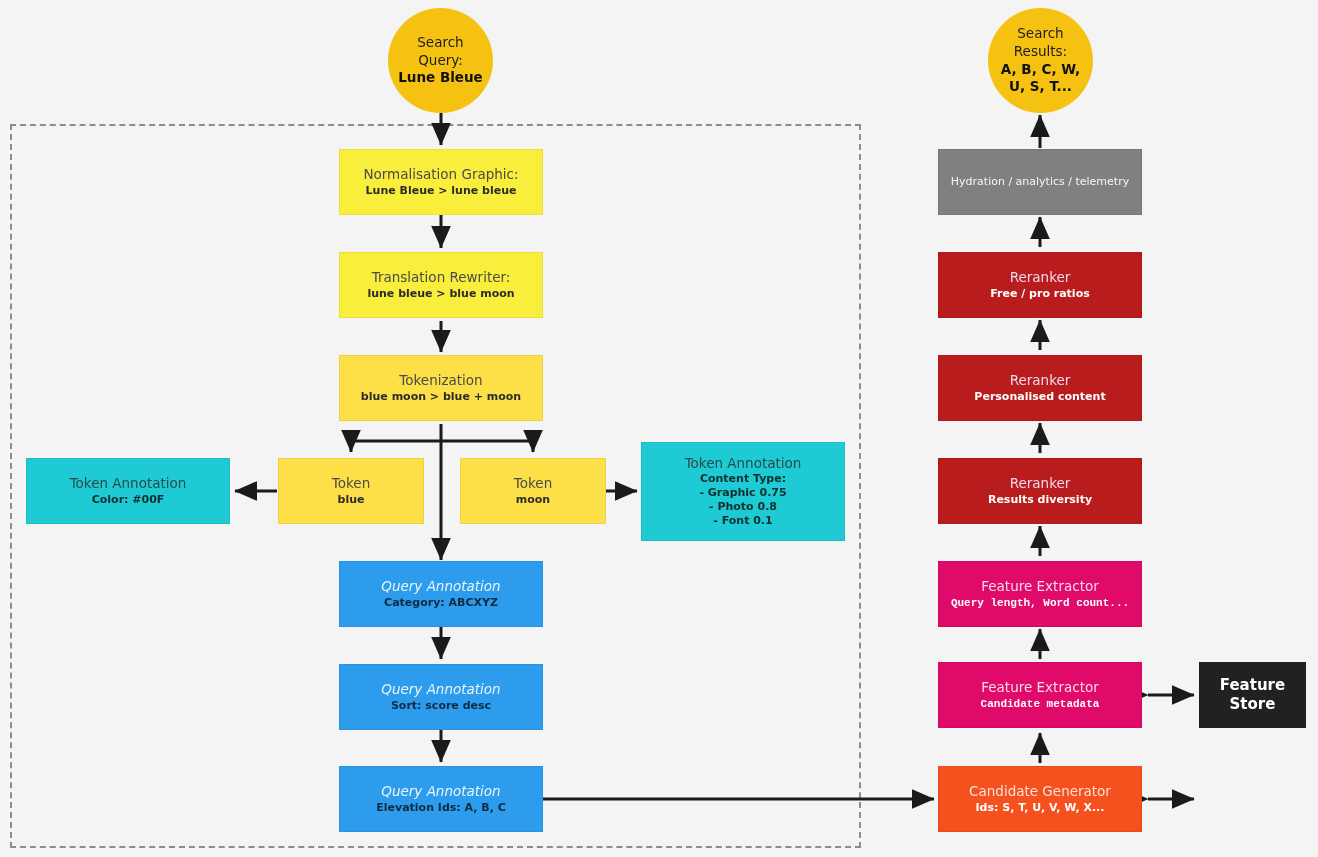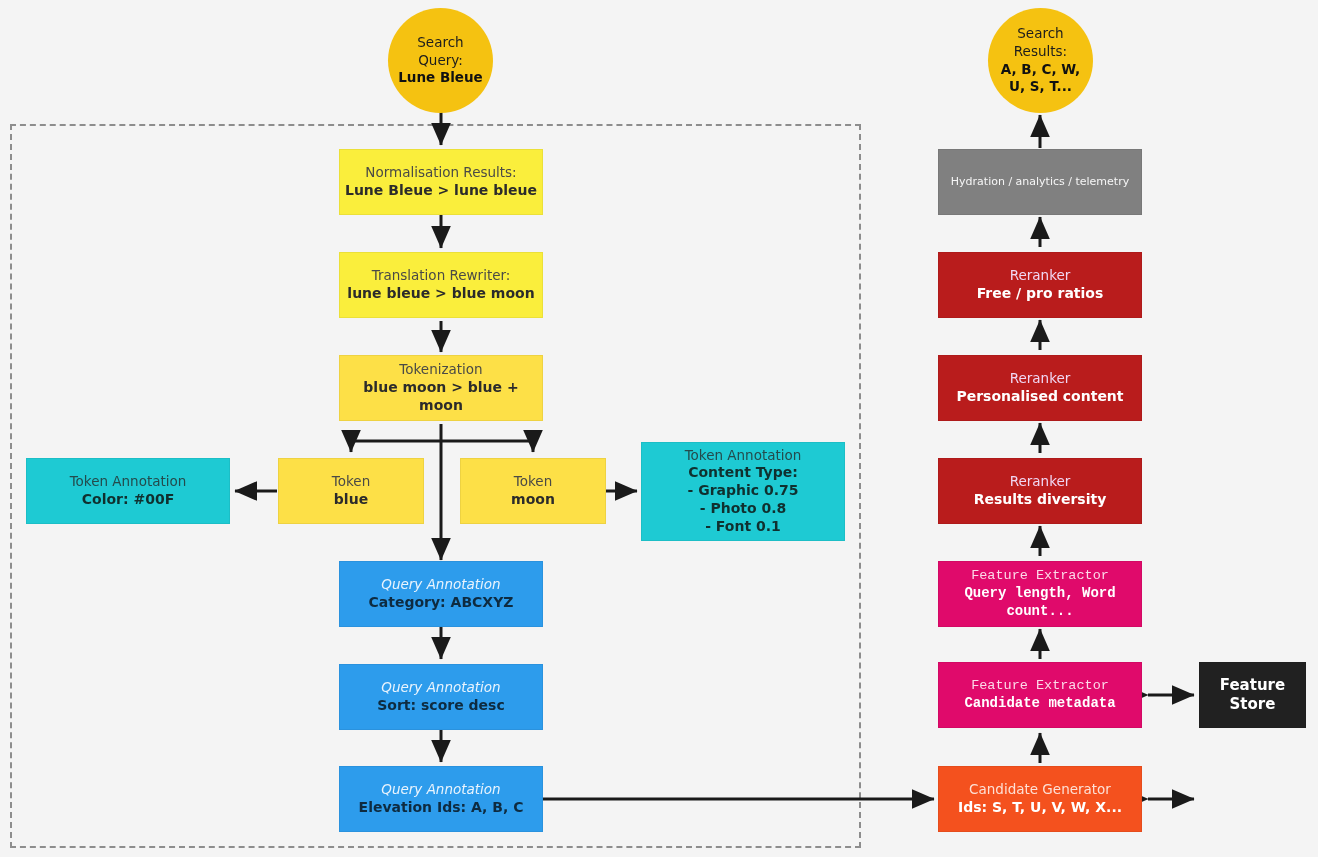--- a/index.html
+++ b/index.html
@@ -16,21 +16,21 @@
   .node{
     position:absolute;
     box-sizing:border-box;
     display:flex;flex-direction:column;
     align-items:center;justify-content:center;
     text-align:center;
     line-height:1.28;
     border:1px solid rgba(0,0,0,0.06);
   }
   .node .t1{font-size:13.5px;font-weight:400;}
-  .node .t2{font-size:14px;font-weight:700;}
+  .node .t2{font-size:11px;font-weight:700;}
 
   .circle{
     position:absolute;
     border-radius:50%;
     display:flex;flex-direction:column;
     align-items:center;justify-content:center;
     text-align:center;
     line-height:1.3;
     box-sizing:border-box;
   }
@@ -51,21 +51,21 @@
   .c-lime .t1{color:#4a4a46;}
   .c-cyan{background:#1ecad3;color:#10302f;}
   .c-cyan .t1{color:#244b4c;}
   .c-blue{background:#2d9cec;color:#fff;}
   .c-blue .t1{color:#eaf4fd;font-style:italic;}
   .c-blue .t2{color:#0e2b40;}
   .c-purple{background:#b91c1c;color:#fff;}
   .c-purple .t1{color:#f0d7f3;}
   .c-purple .t2{color:#ffffff;}
   .c-pink{background:#e00a6b;color:#fff;}
-  .c-pink .t1{color:#fcd9e8;font-family:Liberation Mono, monospace;}
+  .c-pink .t1{color:#fcd9e8;}
   .c-pink .t2{color:#ffffff;font-family:Liberation Mono, monospace;}
   .c-orange{background:#f4511e;color:#fff;}
   .c-orange .t1{color:#fde0d6;}
   .c-orange .t2{color:#ffffff;}
   .c-gray{background:#808080;color:#fff;}
   .c-gray .t1{color:#f6f6f6;font-size:11px;}
   .c-dark{background:#212121;color:#fff;}
   .c-dark .t2{color:#ffffff;font-size:15px;}
   .c-gold{background:#f5c211;}
 </style>
@@ -135,21 +135,21 @@
   </div>
 
   <div class="circle c-gold" style="left:988px;top:8px;width:105px;height:105px;">
     <div class="t1">Search</div>
     <div class="t1">Results:</div>
     <div class="t2">A, B, C, W,</div>
     <div class="t2">U, S, T...</div>
   </div>
 
   <div class="node c-yellow" style="left:339px;top:149px;width:204px;height:66px;">
-    <div class="t1">Normalisation Results:</div>
+    <div class="t1">Normalisation Graphic:</div>
     <div class="t2">Lune Bleue &gt; lune bleue</div>
   </div>
 
   <div class="node c-yellow" style="left:339px;top:252px;width:204px;height:66px;">
     <div class="t1">Translation Rewriter:</div>
     <div class="t2">lune bleue &gt; blue moon</div>
   </div>
 
   <div class="node c-lime" style="left:339px;top:355px;width:204px;height:66px;">
     <div class="t1">Tokenization</div>

